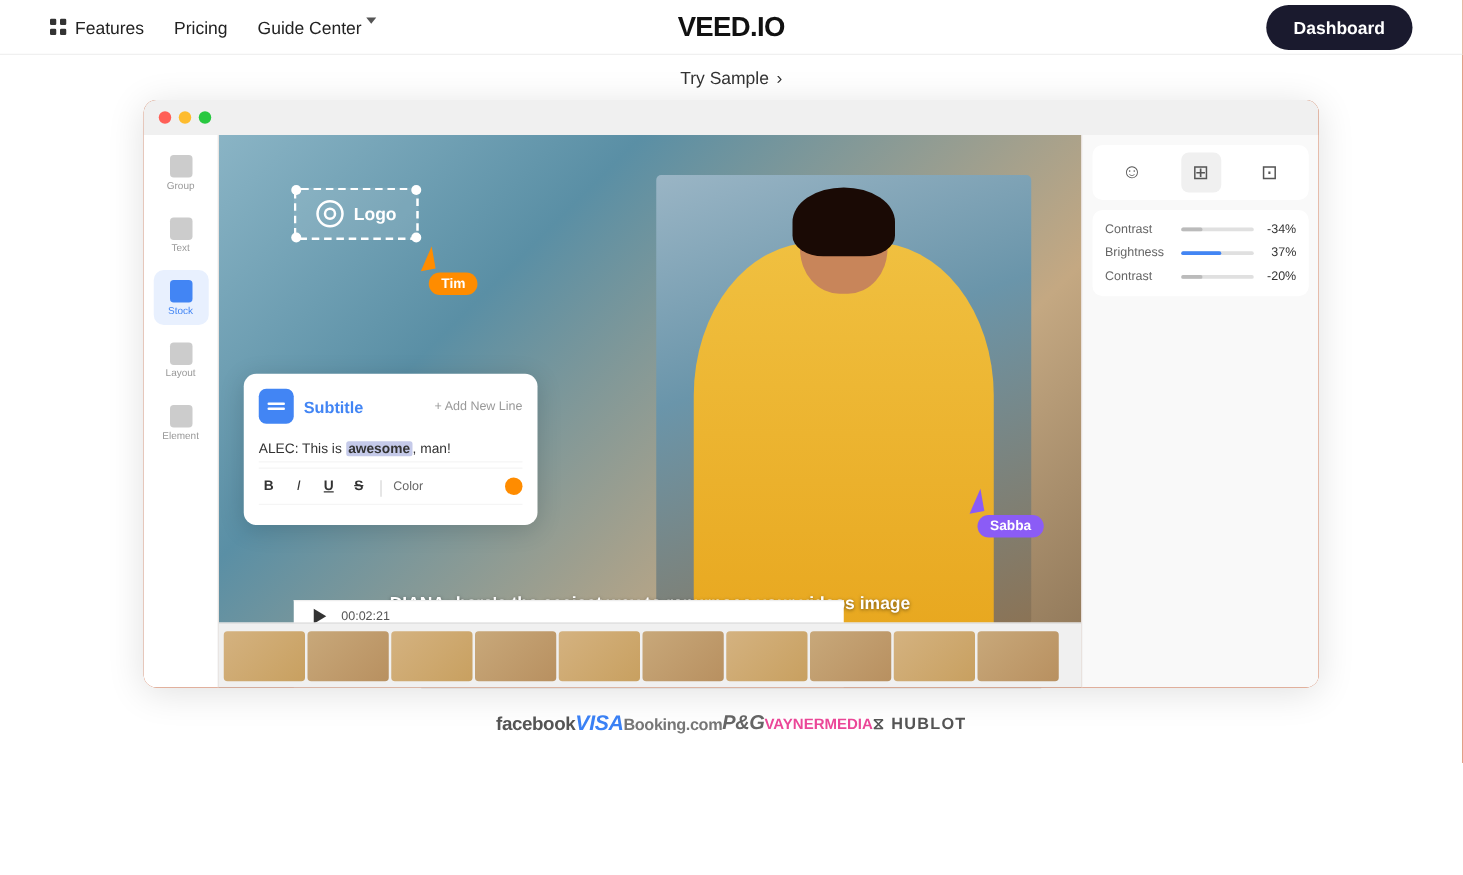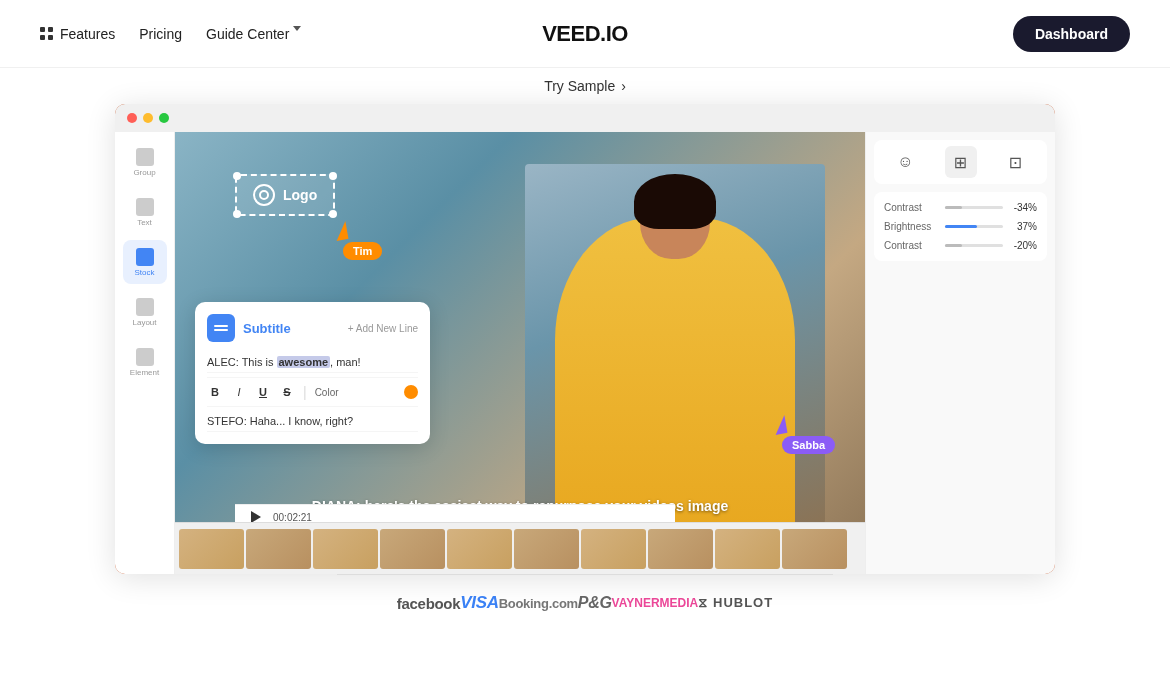--- a/index.html
+++ b/index.html
@@ -10,21 +10,21 @@
       background: #ffffff;
       overflow: hidden;
     }
 
     
     .navbar {
       display: flex;
       align-items: center;
       justify-content: space-between;
       padding: 0 40px;
-      height: 68px;
+      height: 44px;
       background: #fff;
       border-bottom: 1px solid #f0f0f0;
       position: relative;
     }
     .nav-left {
       display: flex;
       align-items: center;
       gap: 24px;
     }
     .nav-features-icon {
@@ -866,21 +866,20 @@
             <span>U</span>
           </span>
         <span class="format-btn" style="text-decoration:line-through;">
             <span>S</span>
           </span>
         <span class="format-divider">|</span>
         <span style="font-size:10px;color:#666;">Color</span>
         <div class="color-dot"></div>
       </div>
 
-      <div class="subtitle-line">STEFO: Haha... I know, right?</div>
     </div>
 
   </div>
 
   <div class="brands-bar">
     <span class="brand-logo facebook">facebook</span>
     <span class="brand-logo visa">VISA</span>
     <span class="brand-logo booking">Booking.com</span>
     <span class="brand-logo pg">P&amp;G</span>
     <span class="brand-logo vaynermedia">VAYNERMEDIA</span>

